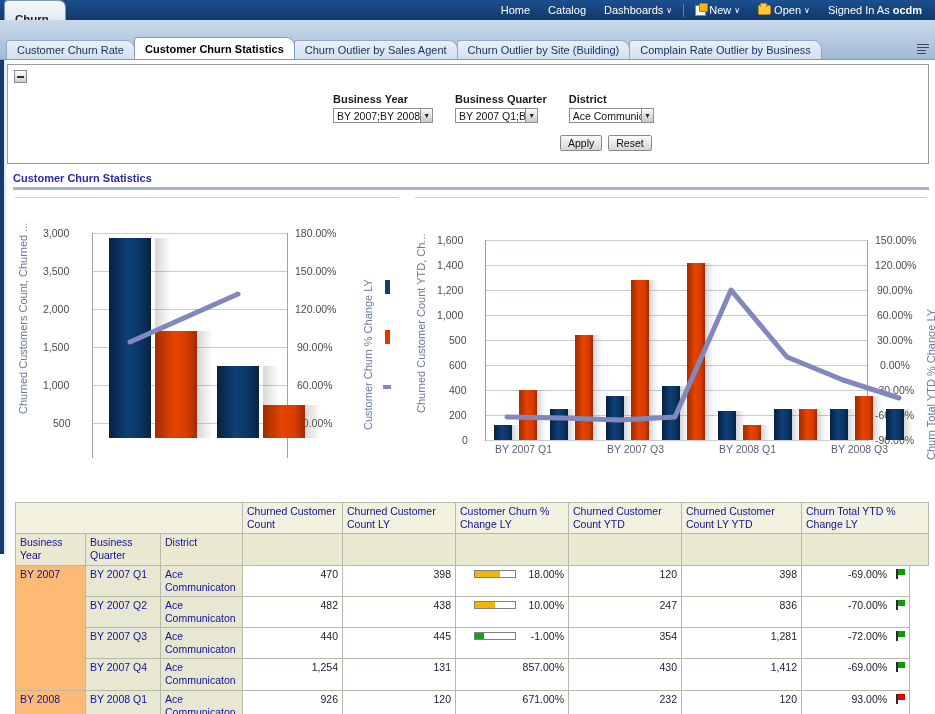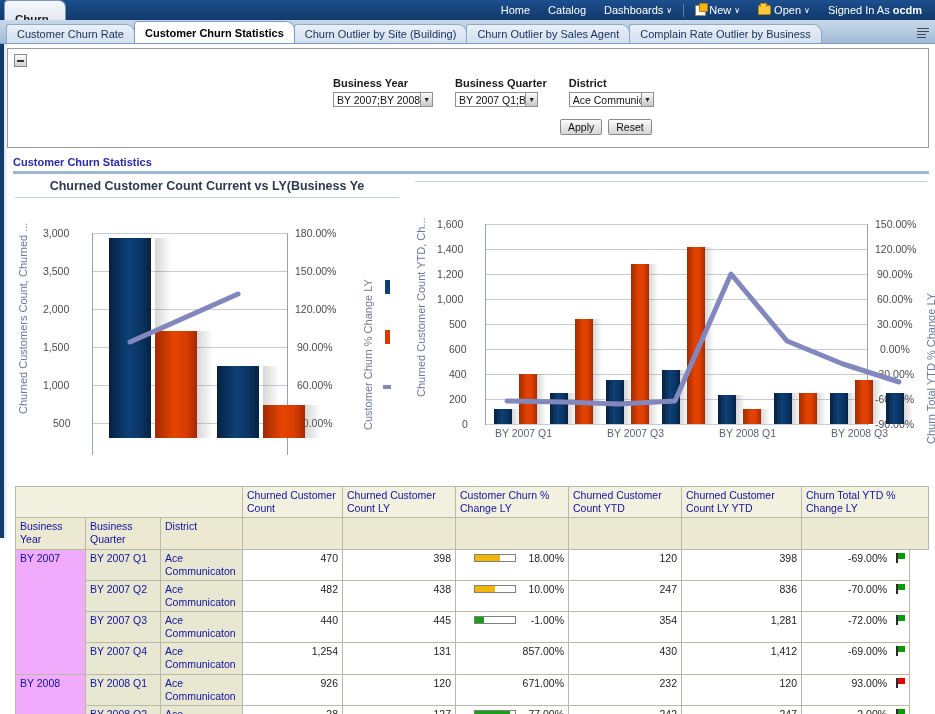--- a/index.html
+++ b/index.html
@@ -48,21 +48,21 @@
   .ic-open:before{
     content:""; position:absolute; left:1px; top:-3px; width:5px; height:3px;
     background:#ffc83d; border:1px solid #b8860b; border-bottom:none;
     border-radius:1px 1px 0 0;
   }
   .signed{ color:#ffffff; }
   .signed b{ color:#ffffff; font-weight:bold; }
 
   
   .tabstrip{
-    position:relative; height:24px; width:935px;
+    position:relative; height:40px; width:935px;
     background:linear-gradient(to bottom,#c9d8ea 0%,#b4c9e0 55%,#9fbad6 100%);
     border-bottom:1px solid #7d9cbf;
     display:flex; align-items:flex-end; padding-left:6px;
   }
   .tab{
     height:19px; margin-right:-1px; padding:0 10px;
     display:flex; align-items:center; white-space:nowrap;
     font-size:11px; color:#14305a;
     background:linear-gradient(to bottom,#e9f0f8 0%,#d2e0ee 100%);
     border:1px solid #8fa9c6; border-bottom:none;
@@ -169,21 +169,21 @@
   
   .tablewrap{ position:absolute; left:8px; top:442px; width:914px; }
   table.rpt{ border-collapse:collapse; width:100%; table-layout:fixed; font-size:10.5px; }
   table.rpt th, table.rpt td{
     border:1px solid #b9b9a8; padding:2px 4px; vertical-align:top; line-height:1.25;
   }
   th.grp{ background:#f2f1df; color:#11119e; font-weight:normal; text-align:left; height:26px; }
   th.hdr{ background:#ebe9d2; color:#11119e; font-weight:normal; text-align:left; }
   th.blank{ background:#f2f1df; border:1px solid #b9b9a8; }
   td.dim{ background:#e8e7d2; color:#11119e; }
-  td.dimyear{ background:#f0abfc; color:#11119e; }
+  td.dimyear{ background:#fdba74; color:#11119e; }
   td.num{ background:#ffffff; text-align:right; color:#222; }
   td.pct{ background:#ffffff; text-align:right; color:#222; position:relative; padding-right:4px; }
   td.flagcell{ background:#ffffff; text-align:right; white-space:nowrap; color:#222; }
   .microbar{
     display:inline-block; width:42px; height:8px; border:1px solid #808080;
     background:#ffffff; position:absolute; left:18px; top:4px;
   }
   .microbar span{ display:block; height:100%; }
   .flag{ display:inline-block; width:9px; height:10px; position:relative; margin-left:6px; vertical-align:-1px; }
   .flag i{ position:absolute; left:0; top:0; width:1.6px; height:10px; background:#2b2b2b; }
@@ -227,24 +227,24 @@
 </div>
 
 <div class="tabstrip">
   <div class="tab">
     <span>Customer Churn Rate</span>
   </div>
   <div class="tab active">
     <span>Customer Churn Statistics</span>
   </div>
   <div class="tab">
+    <span>Churn Outlier by Sales Agent</span>
+  </div>
+  <div class="tab">
     <span>Churn Outlier by Site (Building)</span>
-  </div>
-  <div class="tab">
-    <span>Churn Outlier by Sales Agent</span>
   </div>
   <div class="tab">
     <span>Complain Rate Outlier by Business</span>
 
   </div>
   <div class="tabstrip-right">
     <span class="listicon">
         <i></i>
         <i></i>
         <i></i>
@@ -290,21 +290,20 @@
         <div class="btn">Apply</div>
         <div class="btn">Reset</div>
       </div>
     </div>
 
     <div class="sectitle">Customer Churn Statistics</div>
 
     <div class="charts">
 
       <div class="chart-panel chart1">
-        <div class="ctitle">Churned Customer Count Current vs LY(Business Ye</div>
         <div class="ctitle-rule"></div>
         <div class="plotarea">
           <div class="axis-title" style="left:10px; top:44px; height:170px;">Churned Customers Count, Churned ...</div>
 
           <div class="tick" style="left:36px; top:27px;">3,000</div>
           <div class="tick" style="left:36px; top:65px;">3,500</div>
           <div class="tick" style="left:36px; top:103px;">2,000</div>
           <div class="tick" style="left:36px; top:141px;">1,500</div>
           <div class="tick" style="left:36px; top:179px;">1,000</div>
           <div class="tick" style="left:46px; top:217px;">500</div>

